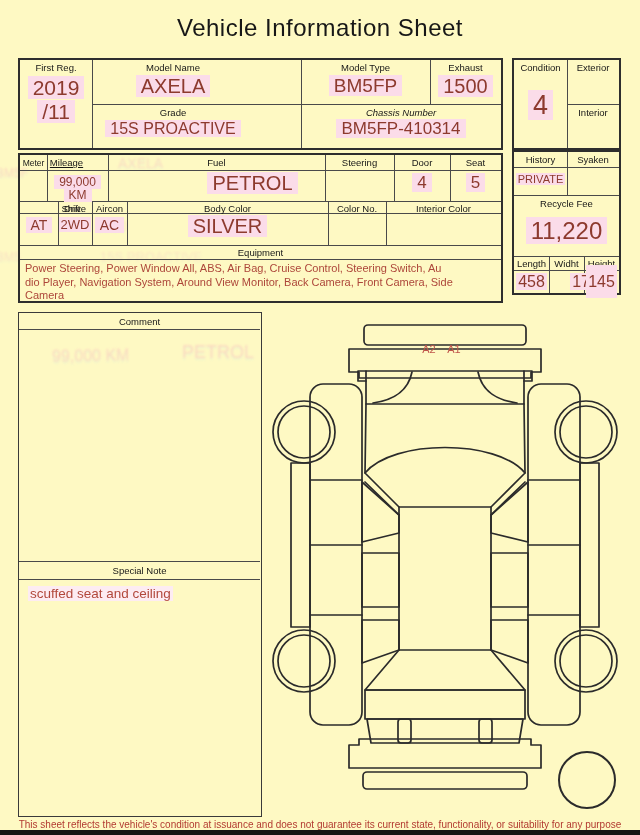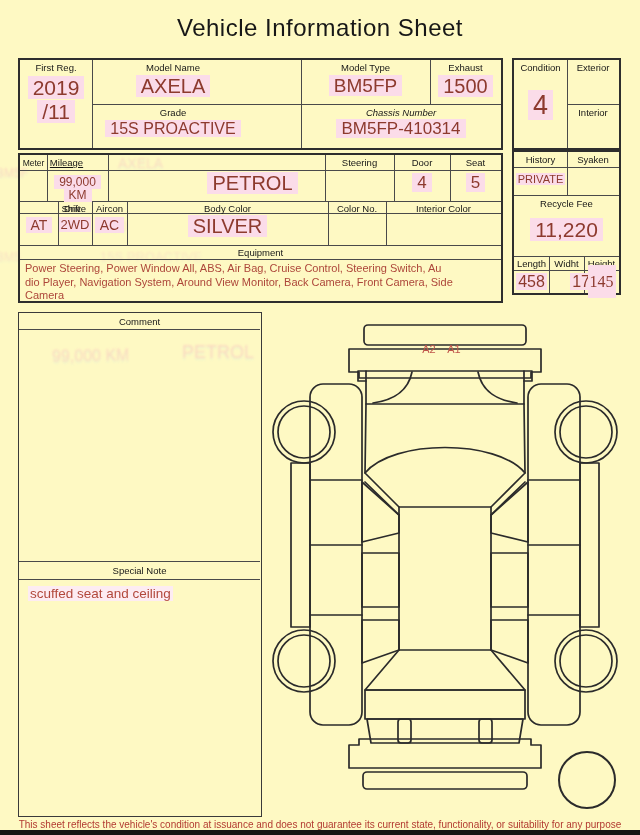--- a/index.html
+++ b/index.html
@@ -90,20 +90,21 @@
     <div class="vl" style="left:430px;top:0;height:46px;"></div>
 
     <div class="vl" style="left:38px;top:46px;height:44px;"></div>
     <div class="vl" style="left:72px;top:46px;height:44px;"></div>
     <div class="vl" style="left:107px;top:46px;height:44px;"></div>
     <div class="vl" style="left:308px;top:46px;height:44px;"></div>
     <div class="vl" style="left:366px;top:46px;height:44px;"></div>
 
     <div class="hdr sm" style="left:0;top:2px;width:27px;">Meter</div>
     <div class="hdr" style="left:16px;top:2px;width:61px;text-decoration:underline;">Mileage</div>
+    <div class="hdr" style="left:88px;top:2px;width:217px;">Fuel</div>
     <div class="hdr" style="left:305px;top:2px;width:69px;">Steering</div>
     <div class="hdr" style="left:374px;top:2px;width:56px;">Door</div>
     <div class="hdr" style="left:430px;top:2px;width:51px;">Seat</div>
 
     <div class="val" style="left:27px;top:21px;width:61px;font-size:12px;"><span>99,000 KM</span></div>
     <div class="val" style="left:88px;top:17px;width:217px;font-size:20px;margin-left:36px;"><span>PETROL</span></div>
     <div class="val" style="left:305px;top:21px;width:69px;font-size:13px;"></div>
     <div class="val" style="left:374px;top:18px;width:56px;font-size:17px;"><span>4</span></div>
     <div class="val" style="left:430px;top:18px;width:51px;font-size:17px;"><span>5</span></div>
 
@@ -135,28 +136,28 @@
     <div class="vl" style="left:53px;top:0;height:43px;"></div>
     <div class="vl" style="left:35px;top:104px;height:37px;"></div>
     <div class="vl" style="left:70px;top:104px;height:37px;"></div>
 
     <div class="hdr" style="left:0;top:2px;width:53px;">History</div>
     <div class="hdr" style="left:53px;top:2px;width:52px;">Syaken</div>
     <div class="val" style="left:0;top:21px;width:53px;font-size:11px;"><span style="padding:0 2px;">PRIVATE</span></div>
     <div class="val" style="left:53px;top:21px;width:52px;font-size:11px;"></div>
 
     <div class="hdr" style="left:0;top:46px;width:105px;">Recycle Fee</div>
-    <div class="val" style="left:0;top:66px;width:105px;font-size:21px;"><span>11,220</span></div>
+    <div class="val" style="left:0;top:66px;width:105px;font-size:24px;"><span>11,220</span></div>
 
     <div class="hdr" style="left:0;top:106px;width:35px;">Length</div>
     <div class="hdr" style="left:35px;top:106px;width:35px;">Widht</div>
     <div class="hdr" style="left:70px;top:106px;width:35px;">Height</div>
     <div class="val" style="left:0;top:121px;width:35px;font-size:16px;"><span style="padding:0 2px;">458</span></div>
     <div class="val" style="left:35px;top:121px;width:35px;font-size:16px;padding-left:19px;"><span style="padding:0 2px;">179</span></div>
-    <div class="val" style="left:70px;top:121px;width:35px;font-size:16px;"><span style="padding:8px 2px;font-family:Liberation Serif, serif;">145</span></div>
+    <div class="val" style="left:70px;top:121px;width:35px;font-size:16px;"><span style="padding:8px 2px;">145</span></div>
   </div>
 
   <div class="panel" style="left:18px;top:312px;width:244px;height:505px;">
     <div class="hdr" style="left:0;top:3px;width:241px;">Comment</div>
     <div class="hz" style="left:0;top:16px;width:241px;"></div>
     <div class="val" style="left:4px;top:22px;width:233px;font-size:12px;text-align:left;"></div>
     <div class="hz" style="left:0;top:248px;width:241px;"></div>
     <div class="hdr" style="left:0;top:252px;width:241px;">Special Note</div>
     <div class="hz" style="left:0;top:266px;width:241px;"></div>
     <div class="note" style="left:9px;top:273px;width:228px;"><span>scuffed seat and ceiling</span></div>

